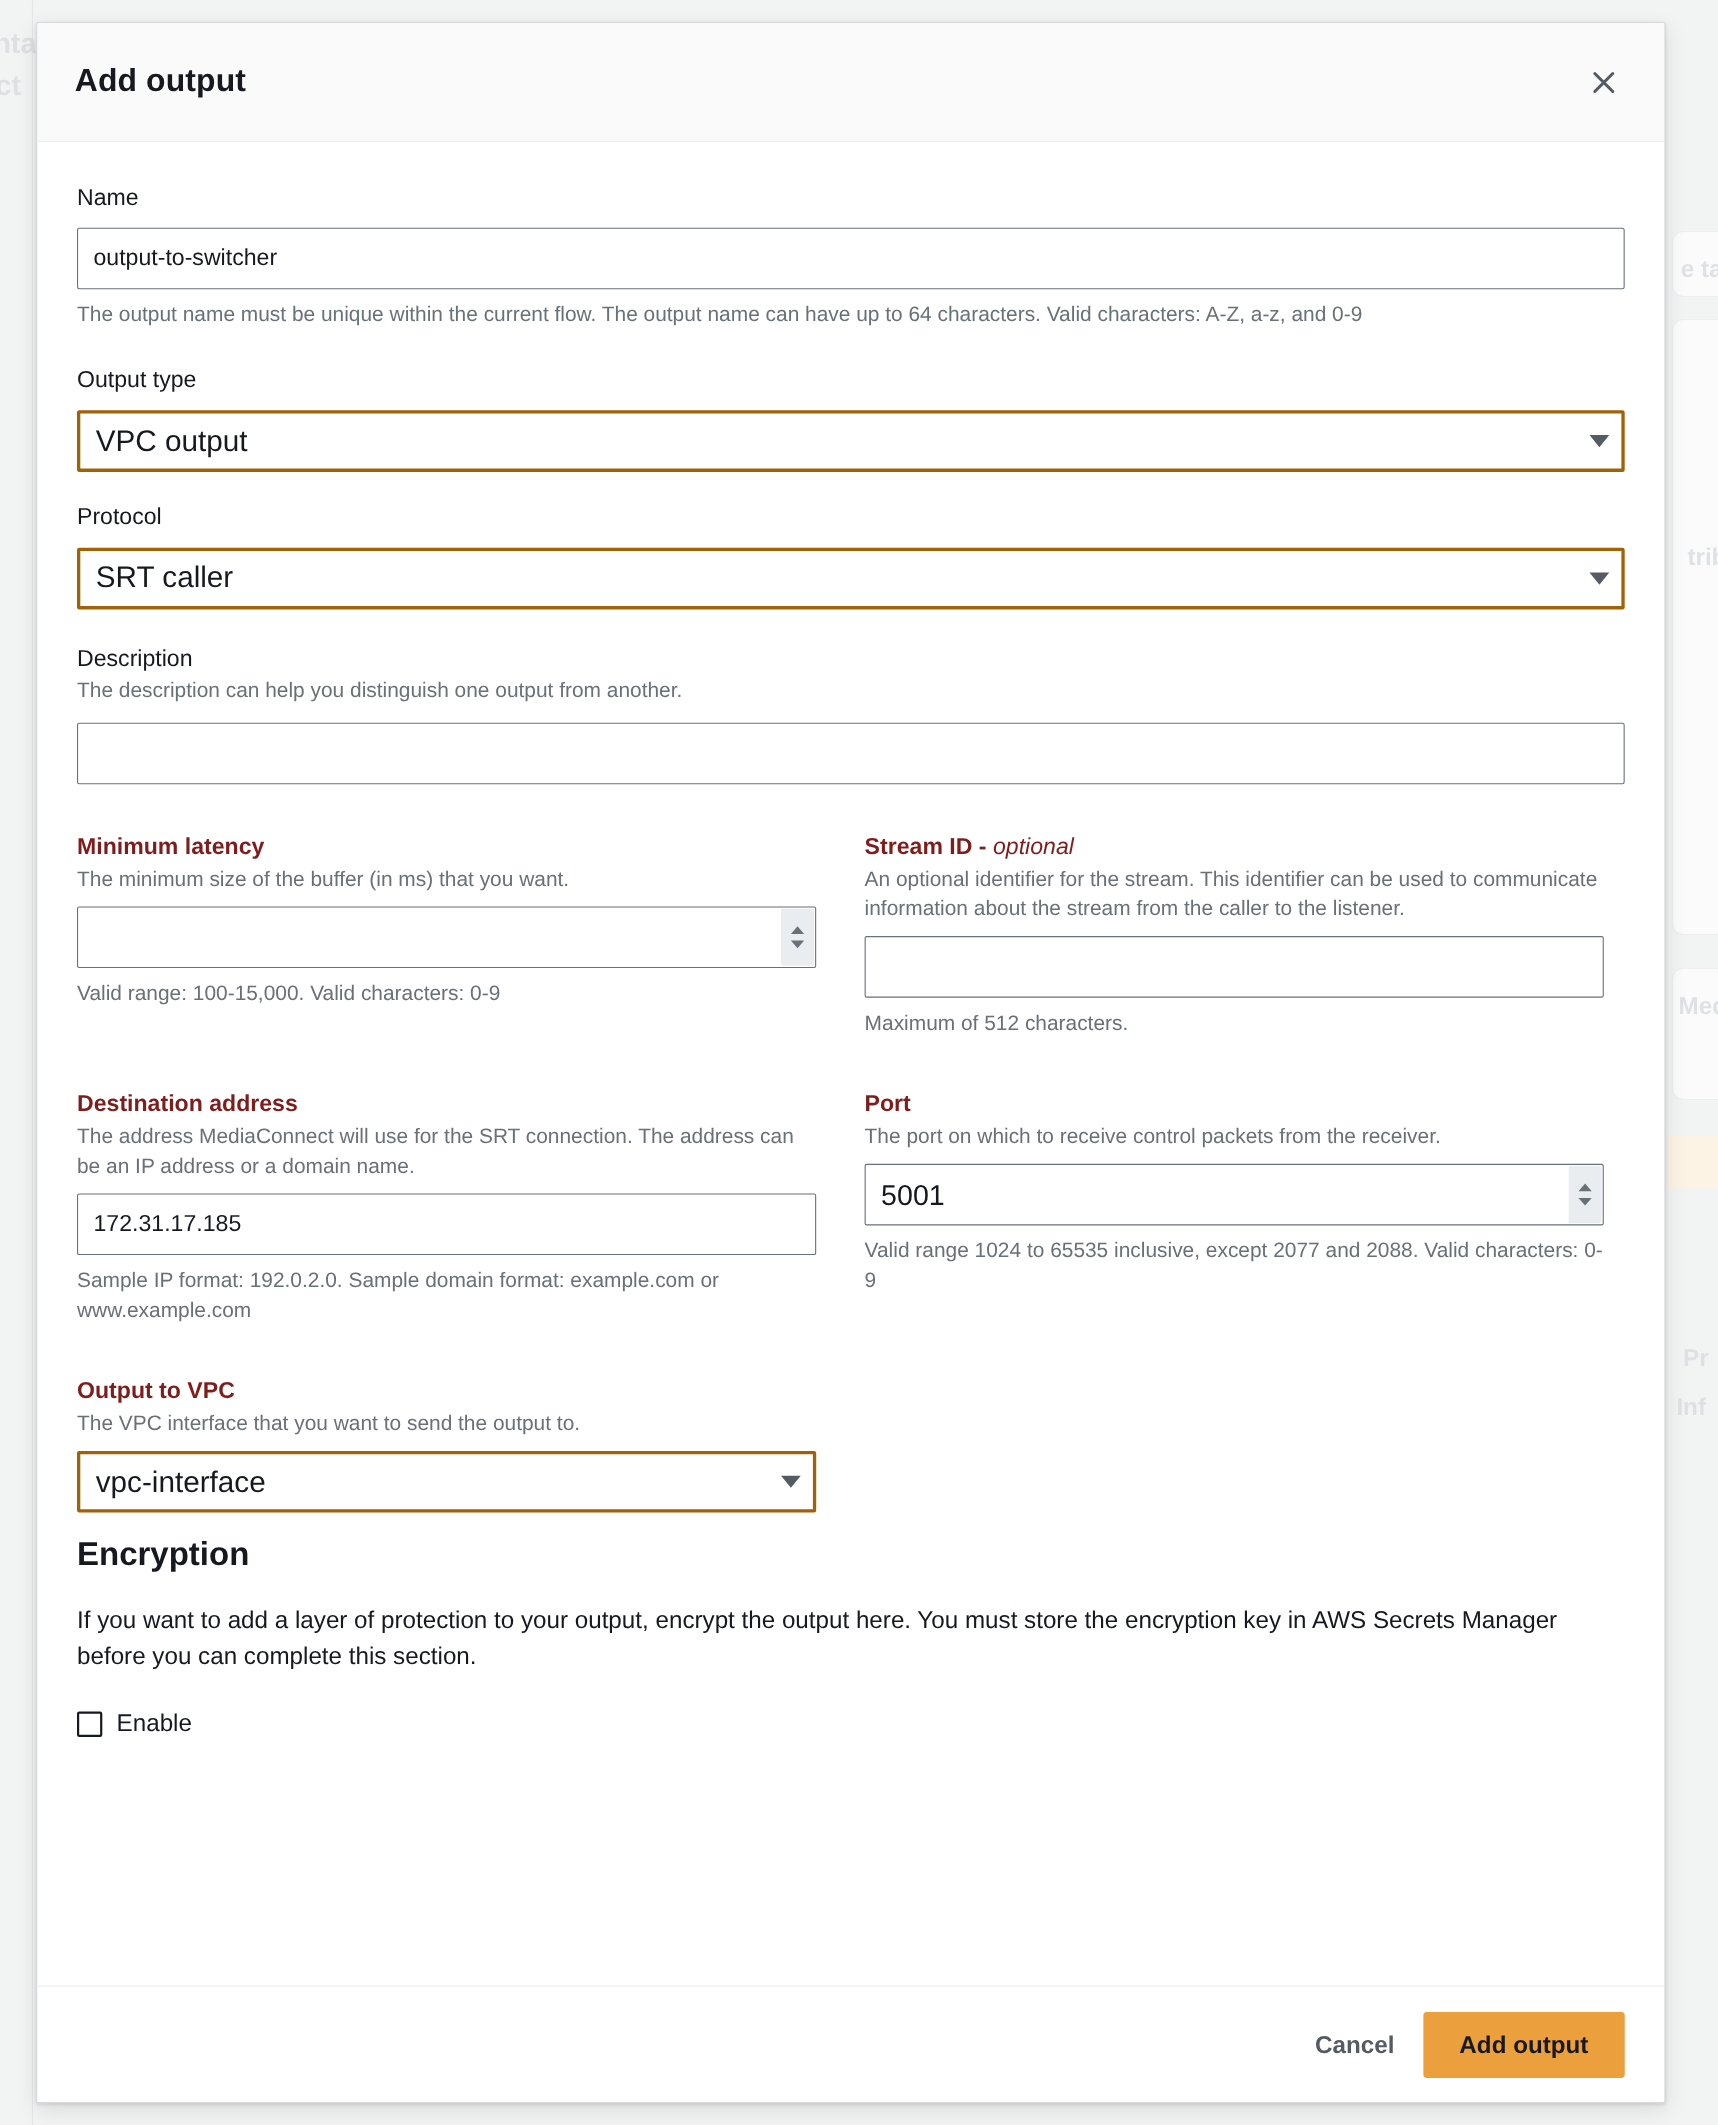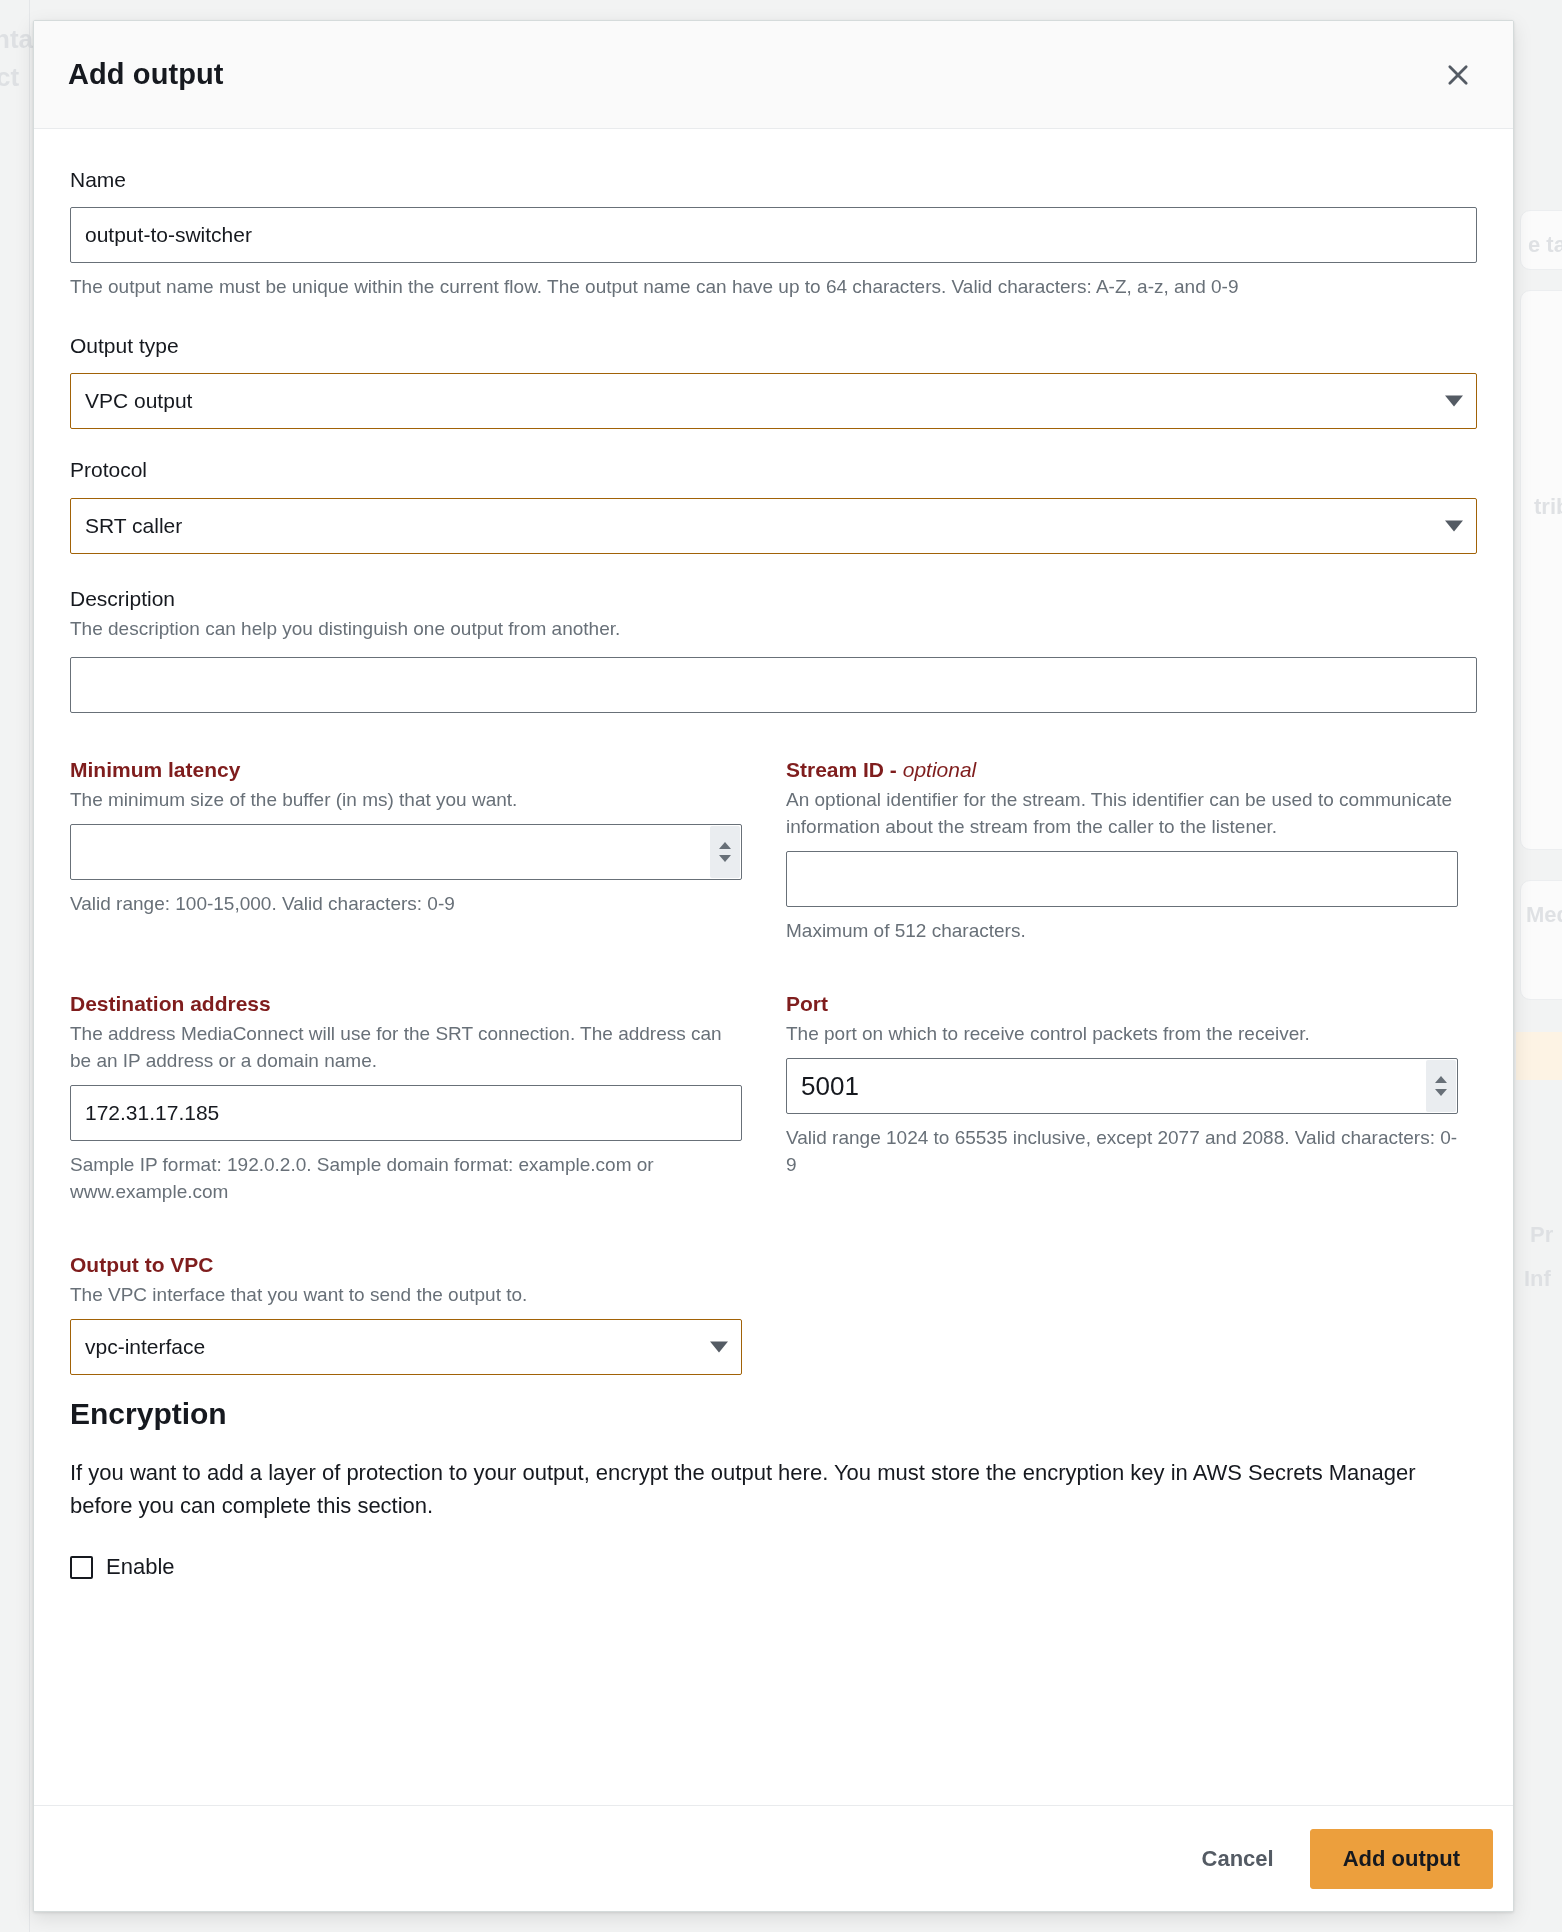--- a/index.html
+++ b/index.html
@@ -131,24 +131,24 @@
   .text-input::placeholder { color: #9aa2aa; }
 
   .select-wrap {
     position: relative;
     width: 100%;
     height: 56px;
   }
   .select-box {
     width: 100%;
     height: 56px;
-    border: 1px solid #a16207;
+    border: 3px solid #a16207;
     border-radius: 2px;
     background: #fff;
-    font-size: 21px;
+    font-size: 27px;
     color: #16191f;
     padding: 0 44px 0 14px;
     display: flex;
     align-items: center;
     cursor: pointer;
   }
   .caret {
     position: absolute;
     right: 14px;
     top: 50%;
@@ -231,22 +231,22 @@
     color: #16191f;
   }
 
   .modal-footer {
     flex: 0 0 auto;
     height: 106px;
     border-top: 1px solid #e9ebed;
     display: flex;
     align-items: center;
     justify-content: flex-end;
-    gap: 20px;
-    padding: 0 20px;
+    gap: 10px;
+    padding: 0 36px;
     background: #fff;
   }
   .btn-cancel {
     background: transparent;
     border: none;
     font-size: 22px;
     font-weight: 700;
     color: #545b64;
     cursor: pointer;
     padding: 12px 16px;

